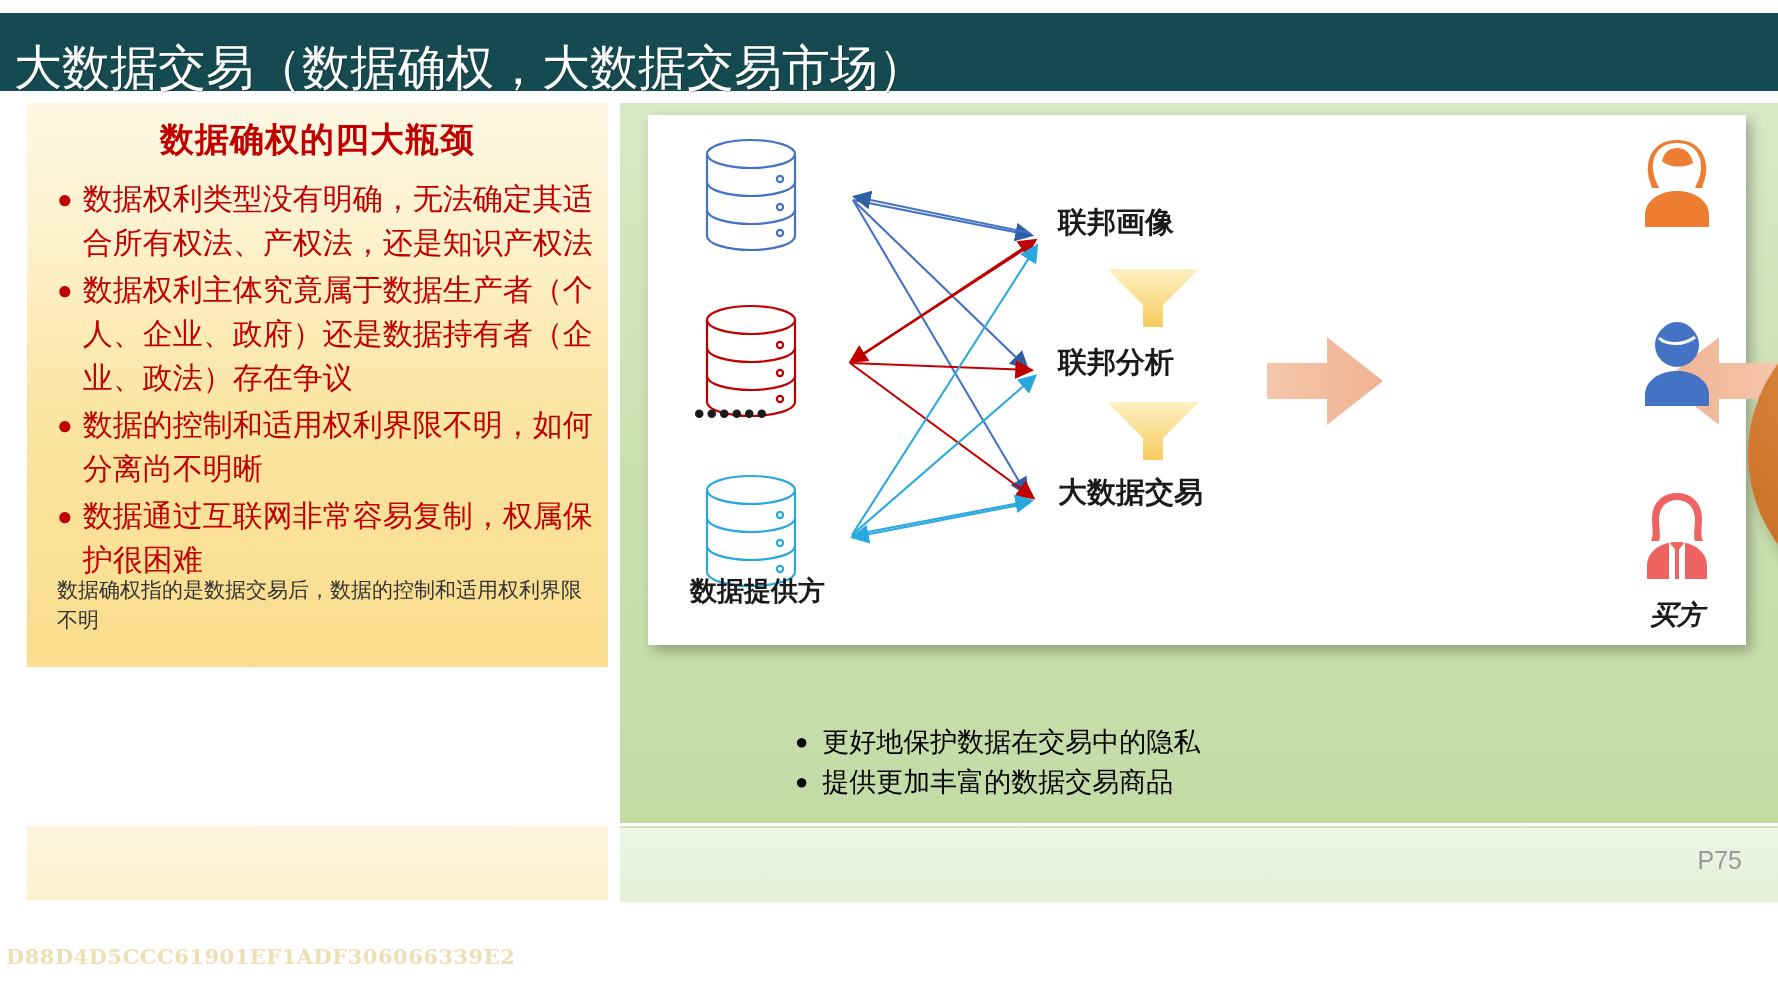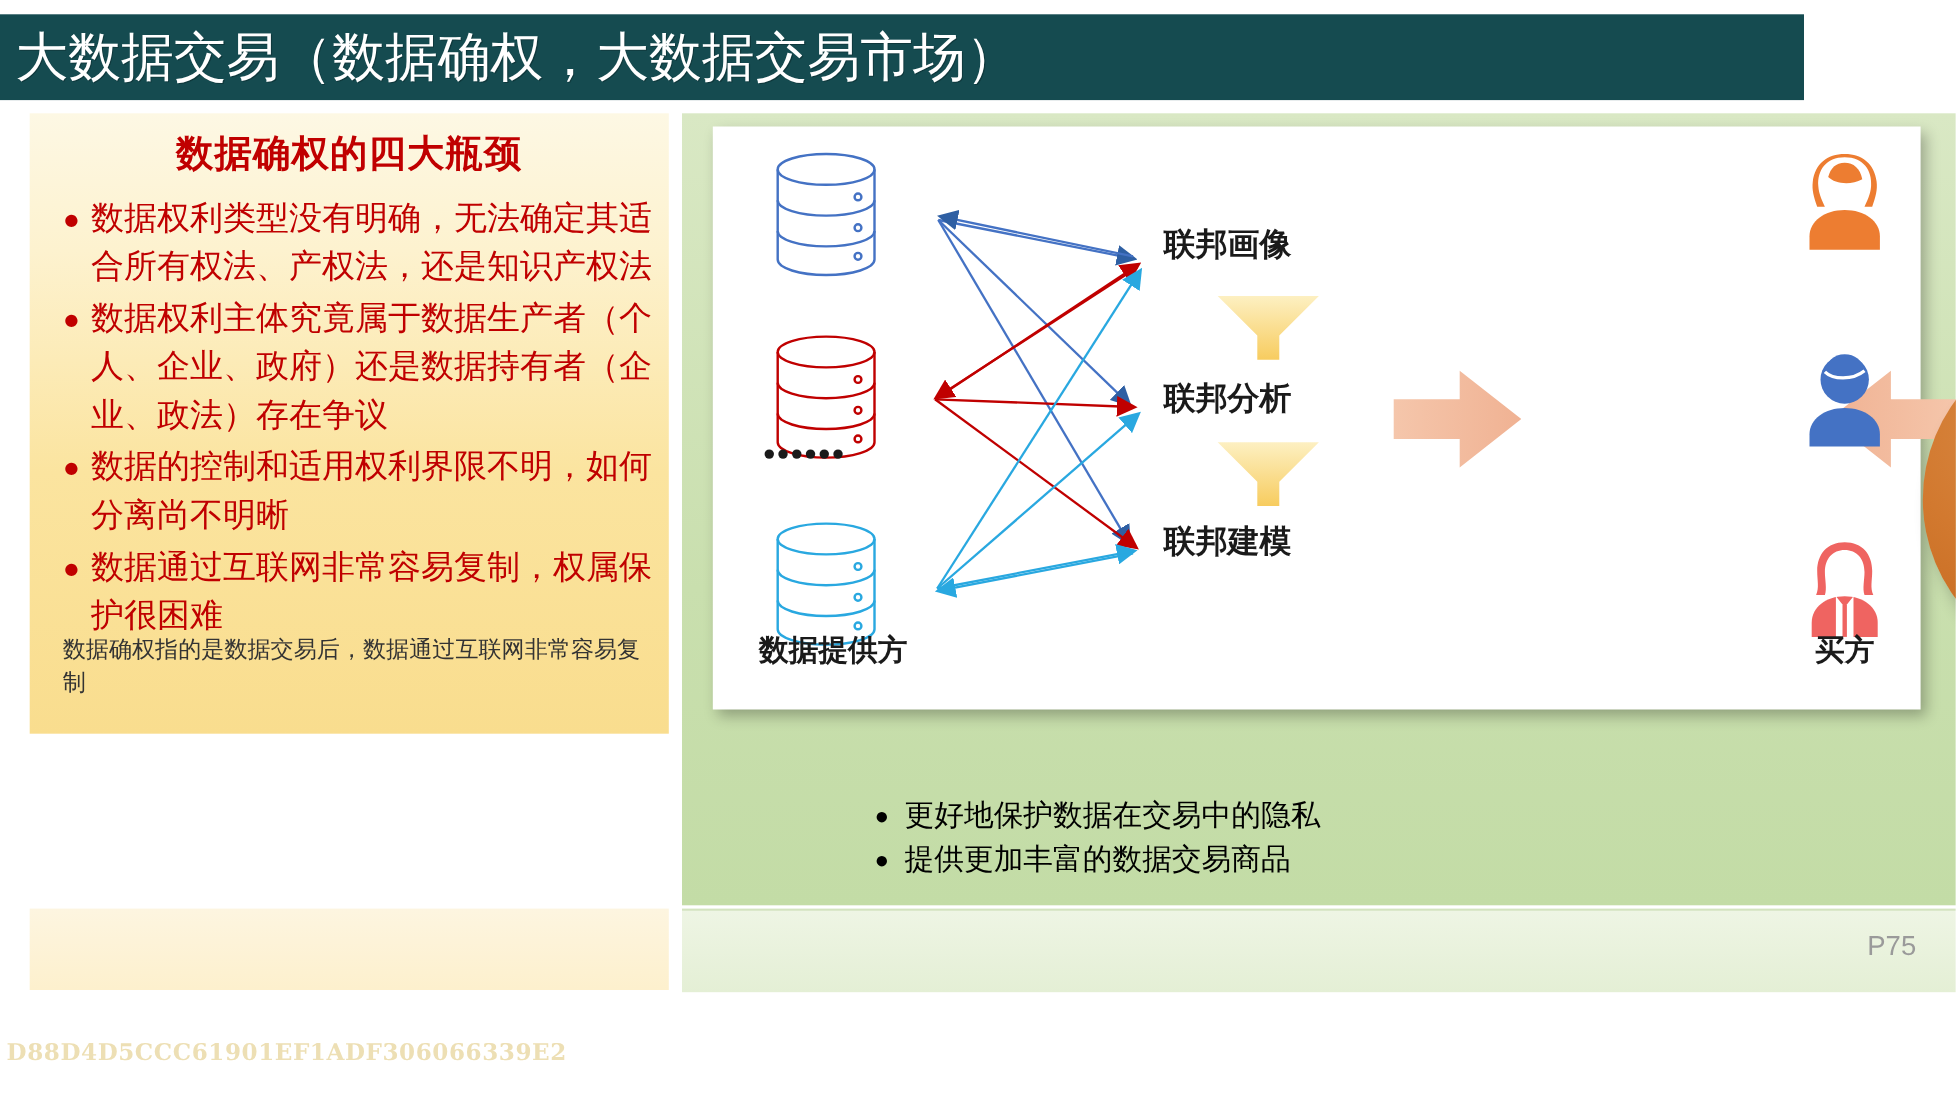--- a/index.html
+++ b/index.html
@@ -1,21 +1,21 @@
 <!DOCTYPE html>
 <html><head>
 <meta charset="utf-8">
 <style>
   html,body{margin:0;padding:0;background:#ffffff;}
   body{width:1778px;height:1000px;position:relative;overflow:hidden;
        font-family:"Liberation Sans","DejaVu Sans",sans-serif;}
 
   
-  .titlebar{position:absolute;left:0;top:13px;width:1640px;height:78px;
-            background:#154b50;display:flex;align-items:center;}
+  .titlebar{position:absolute;left:0;top:13px;width:1778px;height:78px;
+            background:#154b50;display:flex;align-items:flex-end;}
   .titlebar .t{color:#ffffff;font-size:48px;font-weight:400;
                letter-spacing:0px;padding-left:14px;line-height:1;
                font-family:"DejaVu Sans","Liberation Sans",sans-serif;
                text-shadow:1px 1px 0 rgba(0,0,0,.25);}
 
   
   .leftpanel{position:absolute;left:27px;top:103px;width:581px;height:564px;
              background:linear-gradient(180deg,#fdf8e4 0%,#fdf2cf 22%,#fbe49f 58%,#f9dd8e 100%);}
   .left-head{color:#c00000;font-weight:bold;font-size:34px;text-align:center;
              margin-top:14px;letter-spacing:1px;
@@ -92,21 +92,21 @@
     <div class="bullet">
       <span class="dot">●</span>
       <span class="btxt">数据的控制和适用权利界限不明，如何分离尚不明晰</span>
     </div>
     <div class="bullet">
       <span class="dot">●</span>
       <span class="btxt">数据通过互联网非常容易复制，权属保护很困难</span>
     </div>
   </div>
 
-  <div class="footnote">数据确权指的是数据交易后，数据通过互联网非常容易复制</div>
+  <div class="footnote">数据确权指的是数据交易后，数据的控制和适用权利界限不明</div>
 </div>
 <div class="left-strip"></div>
 <div class="watermark">D88D4D5CCC61901EF1ADF306066339E2</div>
 
 <div class="rightpanel">
 
   <div class="diagram">
 
     <svg width="1098" height="530" style="position:absolute;left:0;top:0;">
       <defs>
@@ -176,21 +176,21 @@
         <circle cx="90" cy="42" r="3.1"></circle>
           <circle cx="90" cy="70" r="3.1"></circle>
           <circle cx="90" cy="96" r="3.1"></circle>
       </g>
     </svg>
 
     <div class="dots-ell" style="left:46px;top:282px;">••••••</div>
 
     <div class="dlabel" style="left:410px;top:88px;">联邦画像</div>
     <div class="dlabel" style="left:410px;top:228px;">联邦分析</div>
-    <div class="dlabel" style="left:410px;top:358px;">联邦建模</div>
+    <div class="dlabel" style="left:410px;top:358px;">大数据交易</div>
 
     <svg style="position:absolute;left:455px;top:150px;" width="100" height="66" viewBox="0 0 100 66">
       <defs>
           <linearGradient id="yg1" x1="0" y1="0" x2="0" y2="1">
         <stop offset="0%" stop-color="#fdf0c2"></stop>
             <stop offset="100%" stop-color="#f7cc5f"></stop>
           </linearGradient>
         </defs>
       <path d="M4,4 L96,4 L60,40 L60,62 L40,62 L40,40 Z" fill="url(#yg1)"></path>
     </svg>
@@ -244,21 +244,21 @@
       <g fill="#ef6461">
         <path d="M39,3 C23,3 14,14 14,29 C14,38 16,44 13,51 L21,51 C23,45 21,37 21,30 C21,18 28,10 39,10 C50,10 57,18 57,30 C57,37 55,45 57,51 L65,51 C62,44 64,38 64,29 C64,14 55,3 39,3 Z"></path>
         <path d="M39,12 C30,12 25,20 25,30 C25,41 31,48 39,48 C47,48 53,41 53,30 C53,20 48,12 39,12 Z" fill="#fff"></path>
         <path d="M39,52 C22,52 9,62 9,76 L9,89 L69,89 L69,76 C69,62 56,52 39,52 Z"></path>
         <path d="M31,52 L39,62 L47,52 L47,89 L31,89 Z" fill="#fff"></path>
         <rect x="37" y="60" width="4" height="29" fill="#ef6461"></rect>
       </g>
     </svg>
 
     <div class="bottomlabel" style="left:42px;top:458px;text-align:right;">数据提供方</div>
-    <div class="bottomlabel" style="right:42px;top:458px;">买方</div>
+    <div class="bottomlabel" style="right:42px;top:482px;font-style:italic;">买方</div>
 
     <div class="sphere">
 
       <div class="sphere-txt">
         <div>数据市场</div>
         <div>交易平台</div>
       </div>
     </div>
   </div>
 

